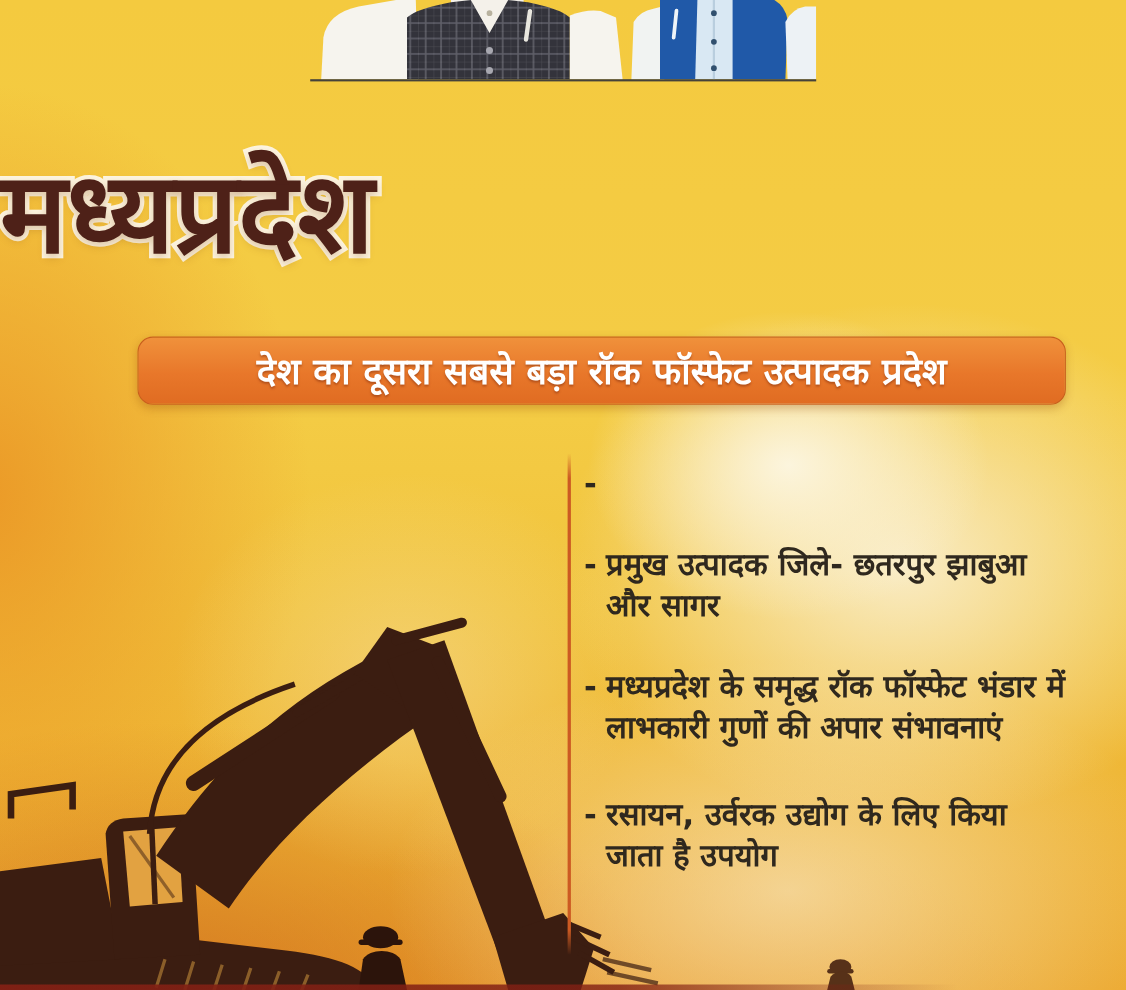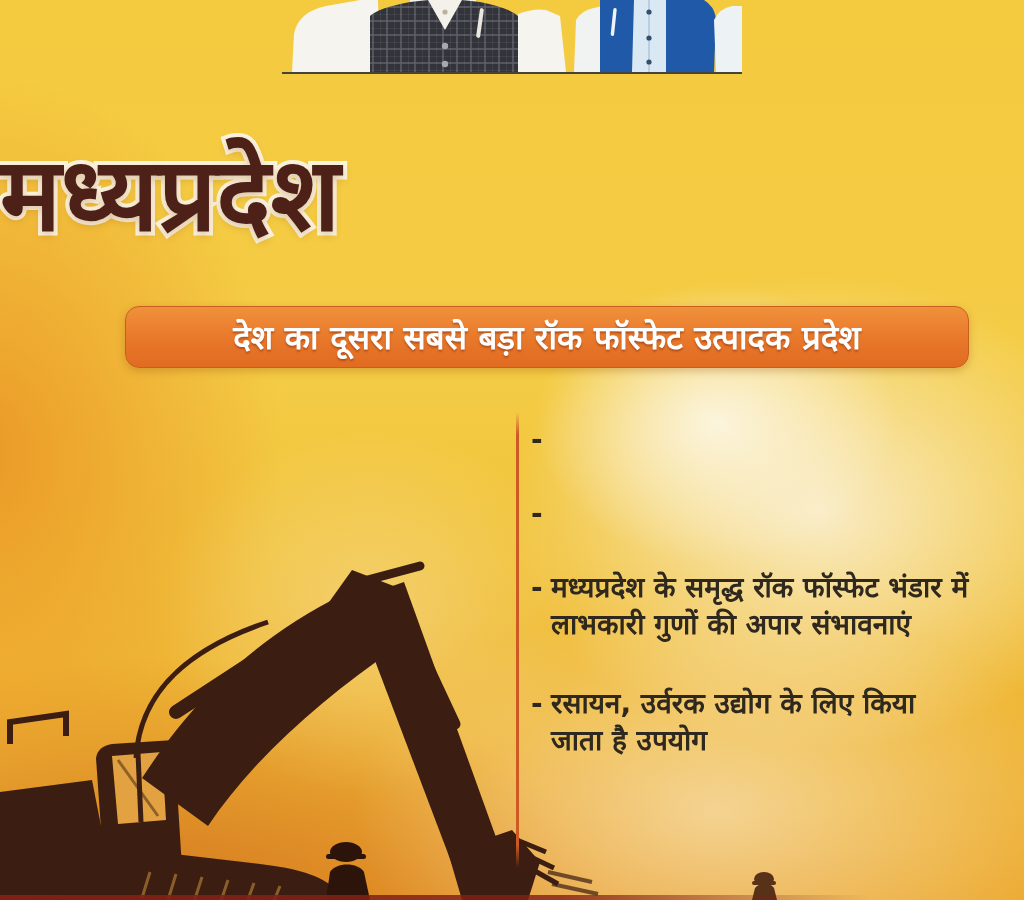--- a/index.html
+++ b/index.html
@@ -181,20 +181,21 @@
     </g>
   </svg>
 
   <div class="divider"></div>
   <ul class="bullets">
     <li class="bullet">
       <span class="dash">-</span>
     </li>
     <li class="bullet">
       <span class="dash">-</span>
+      <span class="btxt">प्रमुख उत्पादक जिले- छतरपुर झाबुआ और सागर</span>
     </li>
     <li class="bullet">
       <span class="dash">-</span>
       <span class="btxt">मध्यप्रदेश के समृद्ध रॉक फॉस्फेट भंडार में लाभकारी गुणों की अपार संभावनाएं</span>
     </li>
     <li class="bullet">
       <span class="dash">-</span>
       <span class="btxt">रसायन, उर्वरक उद्योग के लिए किया जाता है उपयोग</span>
     </li>
   </ul>

